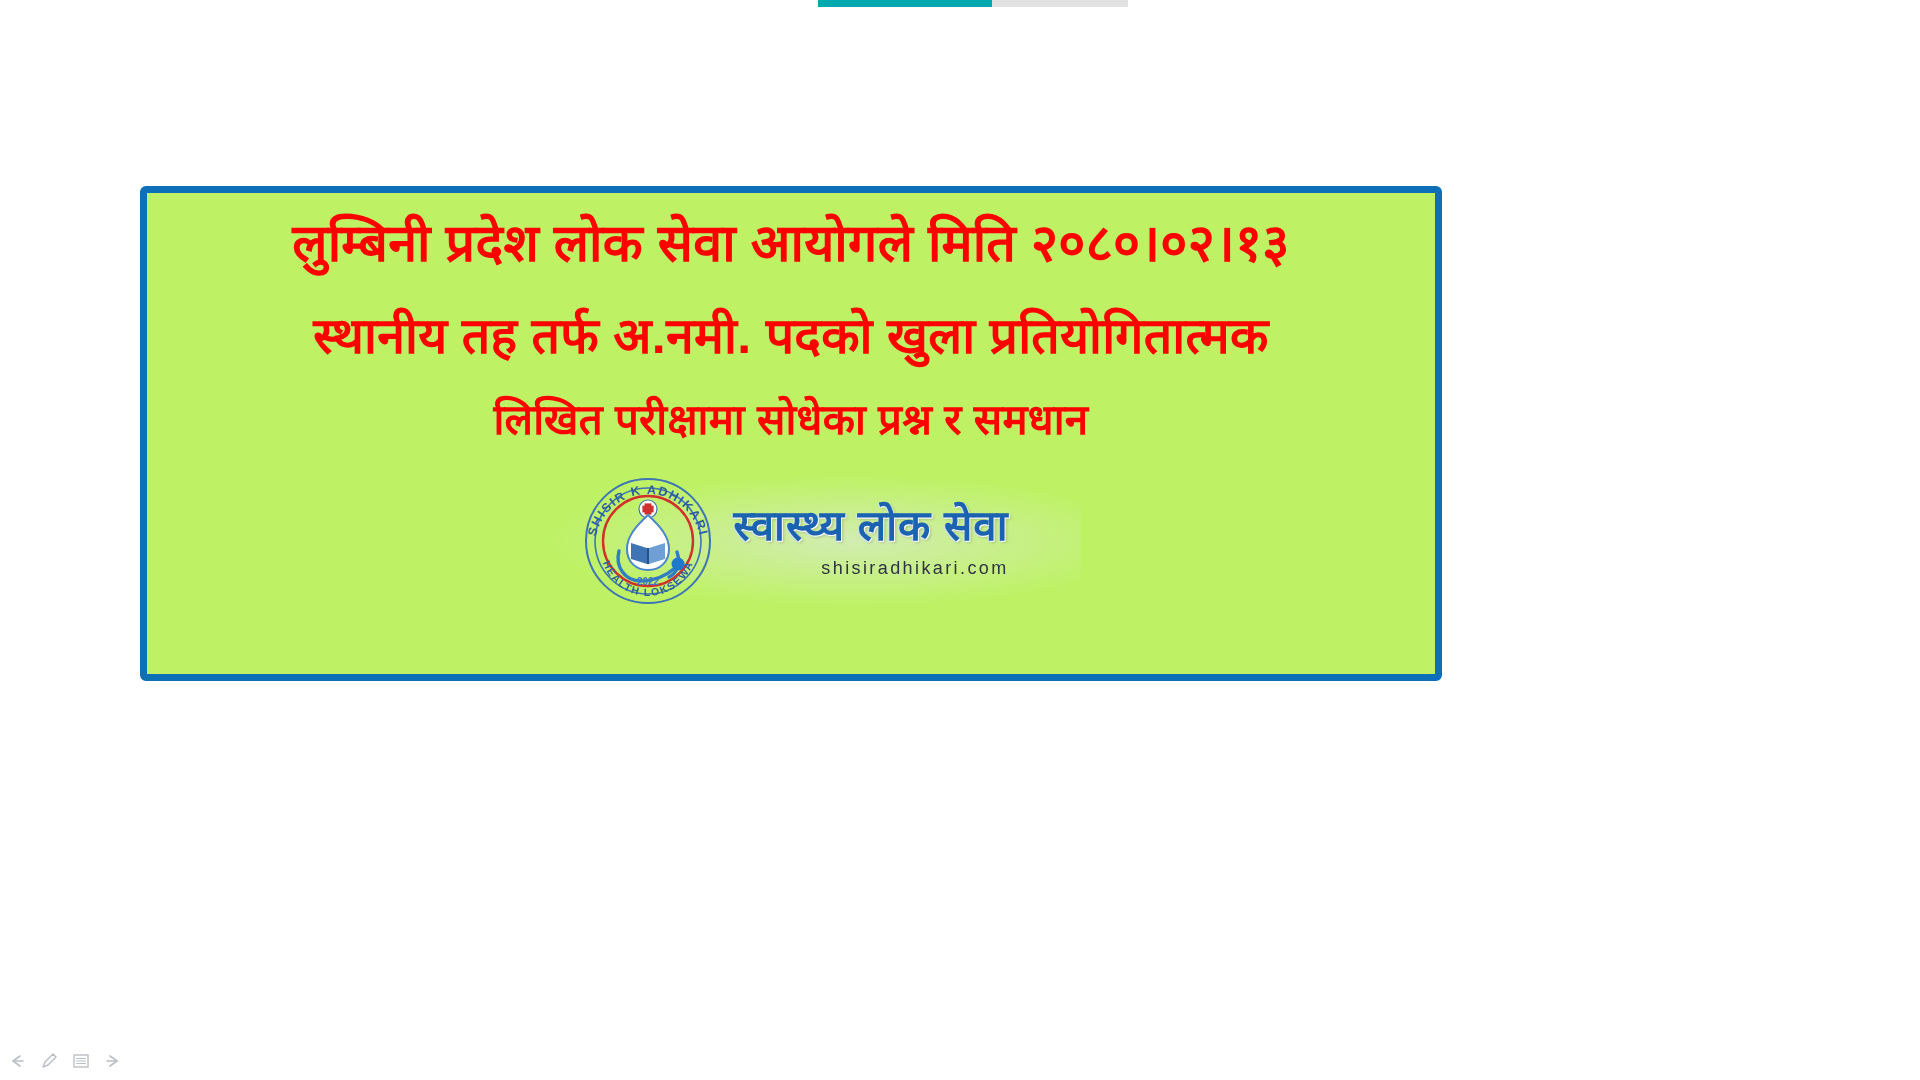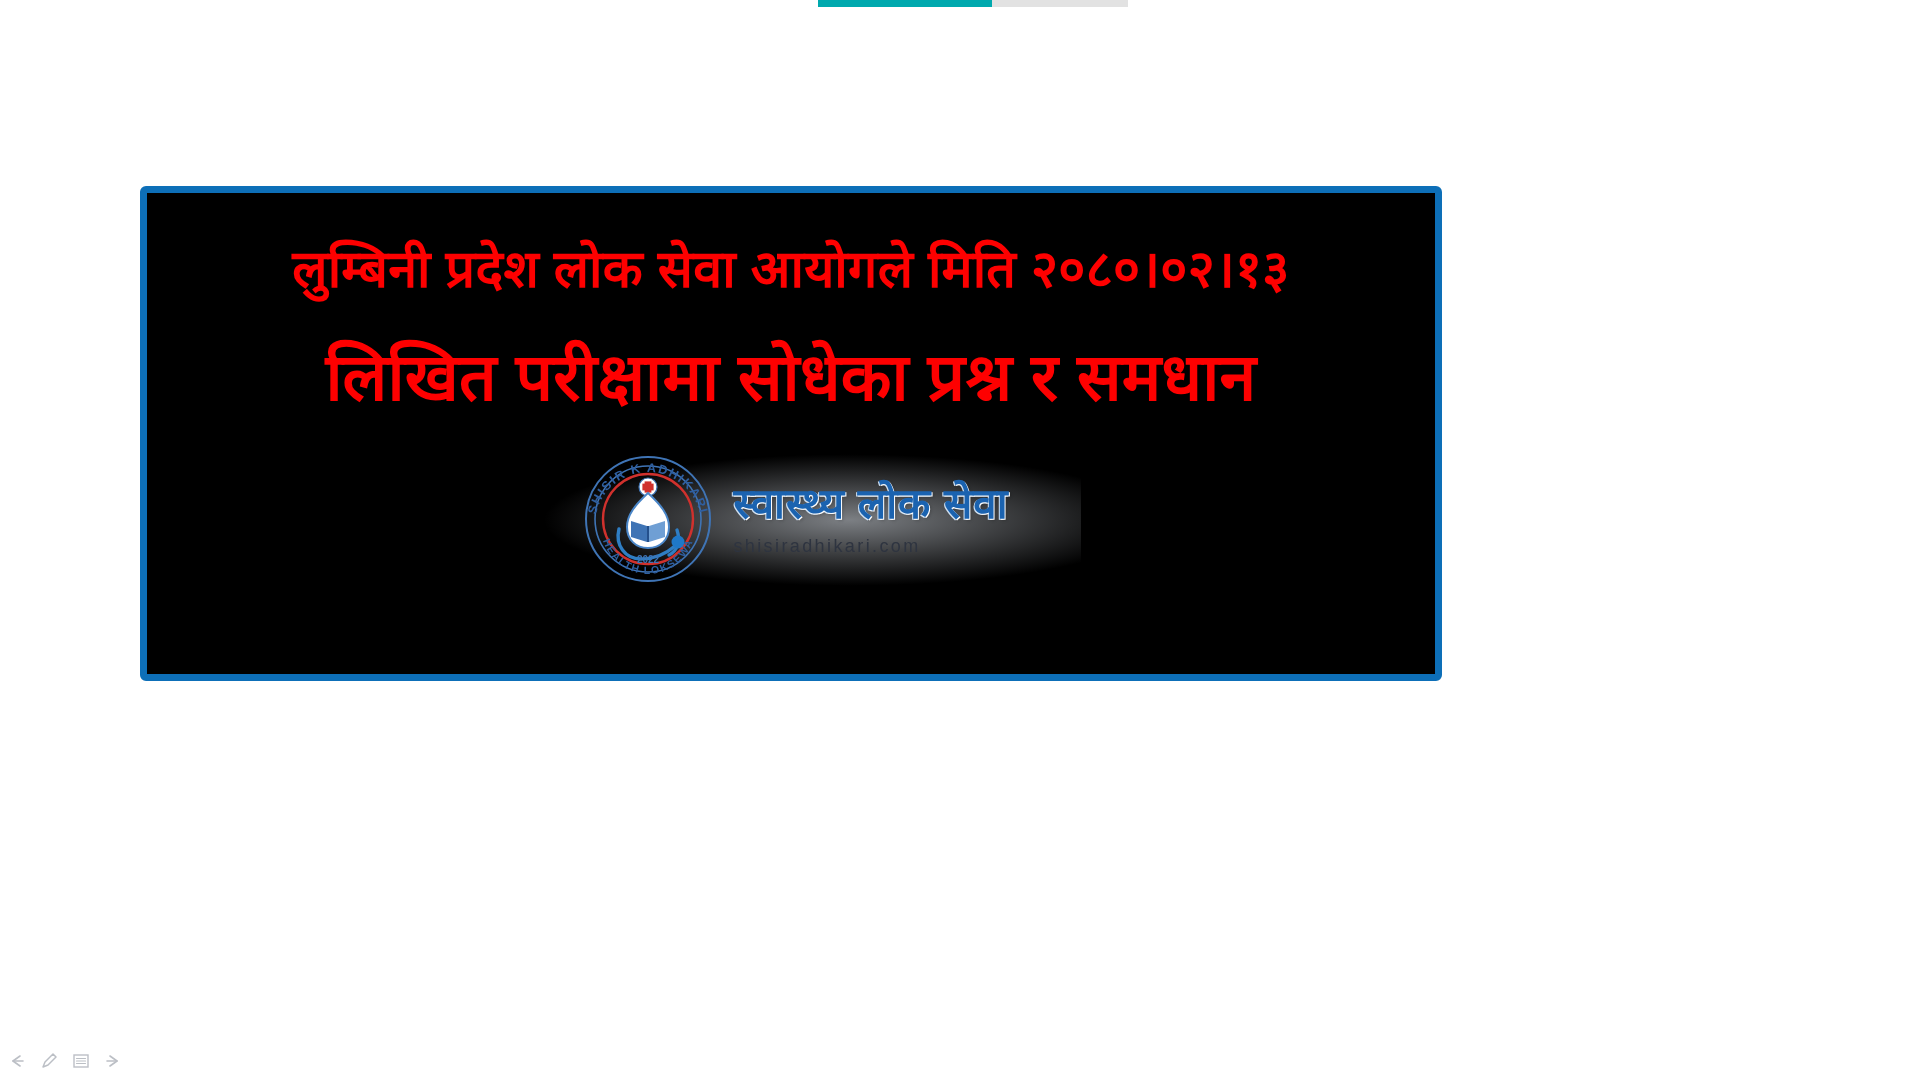--- a/index.html
+++ b/index.html
@@ -24,42 +24,42 @@
     background:#00a9ae;
   }
 
   
   .slide-card{
     position:absolute;
     left:140px;top:186px;
     width:1302px;height:495px;
     border:7px solid #0d6fb8;
     border-radius:6px;
-    background:#000000;
+    background:#bef264;
     box-sizing:border-box;
     display:flex;
     flex-direction:column;
     align-items:center;
-    padding-top:29px;
+    padding-top:3px;
   }
 
   .headline{
     color:#fe0000;
     font-family:"Liberation Sans", sans-serif;
     font-size:52px;
     font-weight:700;
     line-height:1.82;
     text-align:center;
     width:1240px;
     letter-spacing:0.3px;
     white-space:nowrap;
   }
   .headline .ln{display:block;}
   .headline .ln-2{font-size:50px;}
-  .headline .ln-3{font-size:66px;}
+  .headline .ln-3{font-size:42px;}
 
   
   .logo-block{
     position:relative;
     margin-top:8px;
     width:580px;height:150px;
     display:flex;
     align-items:center;
     justify-content:center;
     background:
@@ -67,21 +67,21 @@
   }
   .logo-mark{
     width:150px;height:145px;
     flex:0 0 auto;
     position:relative;
   }
   .logo-text{
     margin-left:10px;
     display:flex;
     flex-direction:column;
-    align-items:flex-start;
+    align-items:flex-end;
   }
   .logo-nep{
     font-size:42px;
     font-weight:700;
     color:#1b63b0;
     line-height:1.05;
     text-shadow:
        1px 1px 0 #ffffff,
       -1px 1px 0 #cfe0f2,
        2px 2px 3px rgba(0,0,0,.18);
@@ -114,20 +114,21 @@
 <body>
 
 <div class="progress-wrap">
   <div class="progress-fill" id="progress-fill" style="width: 56%;"></div>
 </div>
 
 <div class="slide-card">
 
   <div class="headline">
     <span class="ln ln-1">लुम्बिनी प्रदेश लोक सेवा आयोगले मिति २०८०।०२।१३</span>
+    <span class="ln ln-2">स्थानीय तह तर्फ अ.नमी. पदको खुला प्रतियोगितात्मक</span>
     <span class="ln ln-3">लिखित परीक्षामा सोधेका प्रश्न र समधान</span>
   </div>
 
   <div class="logo-block">
 
     <div class="logo-mark">
       <svg width="150" height="145" viewBox="0 0 150 145" xmlns="http://www.w3.org/2000/svg">
         <defs>
           <path id="arcTop" d="M 22,78 A 53,53 0 0 1 128,78" fill="none"></path>
           <path id="arcBot" d="M 28,80 A 47,47 0 0 0 122,80" fill="none"></path>

